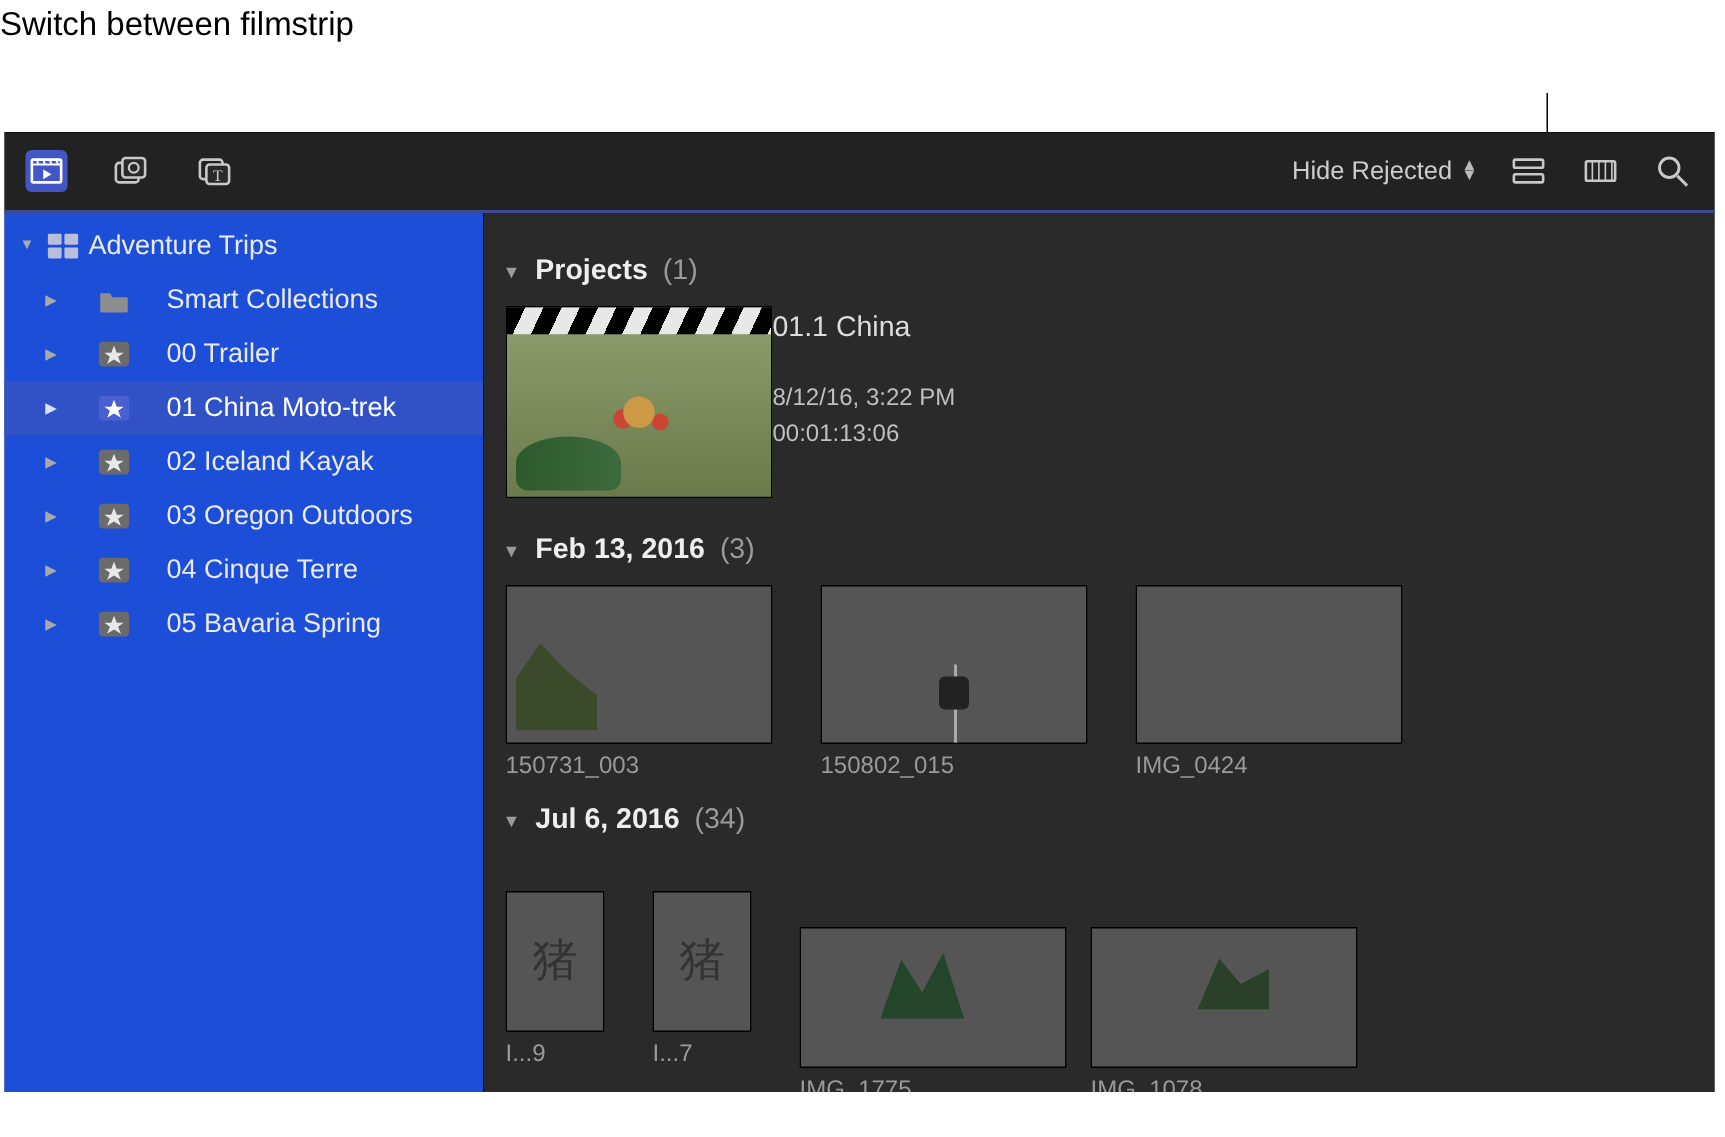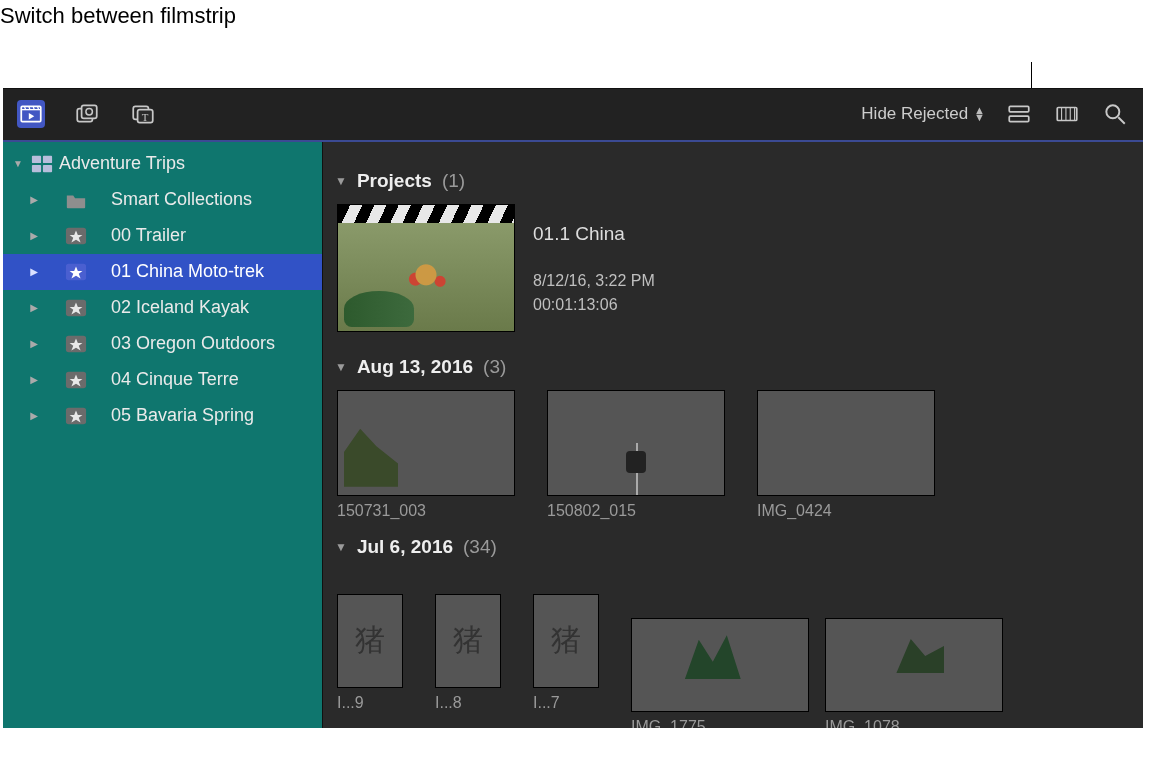--- a/index.html
+++ b/index.html
@@ -69,21 +69,21 @@
   .hide-rejected { color:#ccc; font-size:17px; display:flex; align-items:center; gap:6px; cursor:pointer; }
   .updown { font-size:11px; line-height:0.7; color:#bbb; display:flex; flex-direction:column; }
 
   .body {
     display: flex;
     flex: 1 1 auto;
     min-height: 0;
   }
   .sidebar {
     width: 320px;
-    background: #0f766e;
+    background: #1d4ed8;
     border-right: 1px solid #111;
     padding-top: 4px;
     font-size: 18px;
   }
   .row {
     display: flex;
     align-items: center;
     height: 36px;
     padding-left: 8px;
     gap: 6px;
@@ -116,21 +116,21 @@
     display:flex; align-items:center; gap:10px;
     padding: 10px 14px 12px 12px;
     font-size: 19px;
     color:#eee;
   }
   .section-head .count { color:#9a9a9a; }
   .section-head .tri { color:#9a9a9a; font-size:12px; }
   .section-head .title { font-weight:600; }
 
   .project-row {
-    display:flex; gap:18px; padding: 0 14px 14px 14px; align-items:center;
+    display:flex; padding: 0 14px 14px 14px; align-items:flex-start;
   }
   .project-thumb {
     width: 178px; height: 128px; position:relative; background:#7a8a5a;
     border:1px solid #000;
   }
   .clapper {
     position:absolute; left:0; right:0; top:0; height:18px;
     background: repeating-linear-gradient(115deg,#000 0 11px,#e8e8e8 11px 22px);
   }
   .project-thumb .pic {
@@ -350,21 +350,21 @@
         </div>
         <div class="project-meta">
           <div class="name">01.1 China</div>
           <div class="sub">8/12/16, 3:22 PM</div>
           <div class="sub">00:01:13:06</div>
         </div>
       </div>
 
       <div class="section-head">
         <span class="tri">▼</span>
-        <span class="title">Aug 13, 2016</span>
+        <span class="title">Feb 13, 2016</span>
         <span class="count">(3)</span>
       </div>
 
       <div class="clips">
         <div class="clip">
           <div class="thumb th-landscape"></div>
           <div class="cap">150731_003</div>
         </div>
         <div class="clip">
           <div class="thumb th-road"></div>
@@ -382,24 +382,20 @@
         <span class="count">(34)</span>
       </div>
 
       <div class="clips small">
         <div class="clip">
           <div class="thumb th-stone"></div>
           <div class="cap">I...9</div>
         </div>
         <div class="clip">
           <div class="thumb th-stone"></div>
-          <div class="cap">I...8</div>
-        </div>
-        <div class="clip">
-          <div class="thumb th-stone"></div>
           <div class="cap">I...7</div>
         </div>
         <div class="clip big">
           <div class="thumb th-lake"></div>
           <div class="cap">IMG_1775</div>
         </div>
         <div class="clip big">
           <div class="thumb th-village"></div>
           <div class="cap">IMG_1078</div>
         </div>

